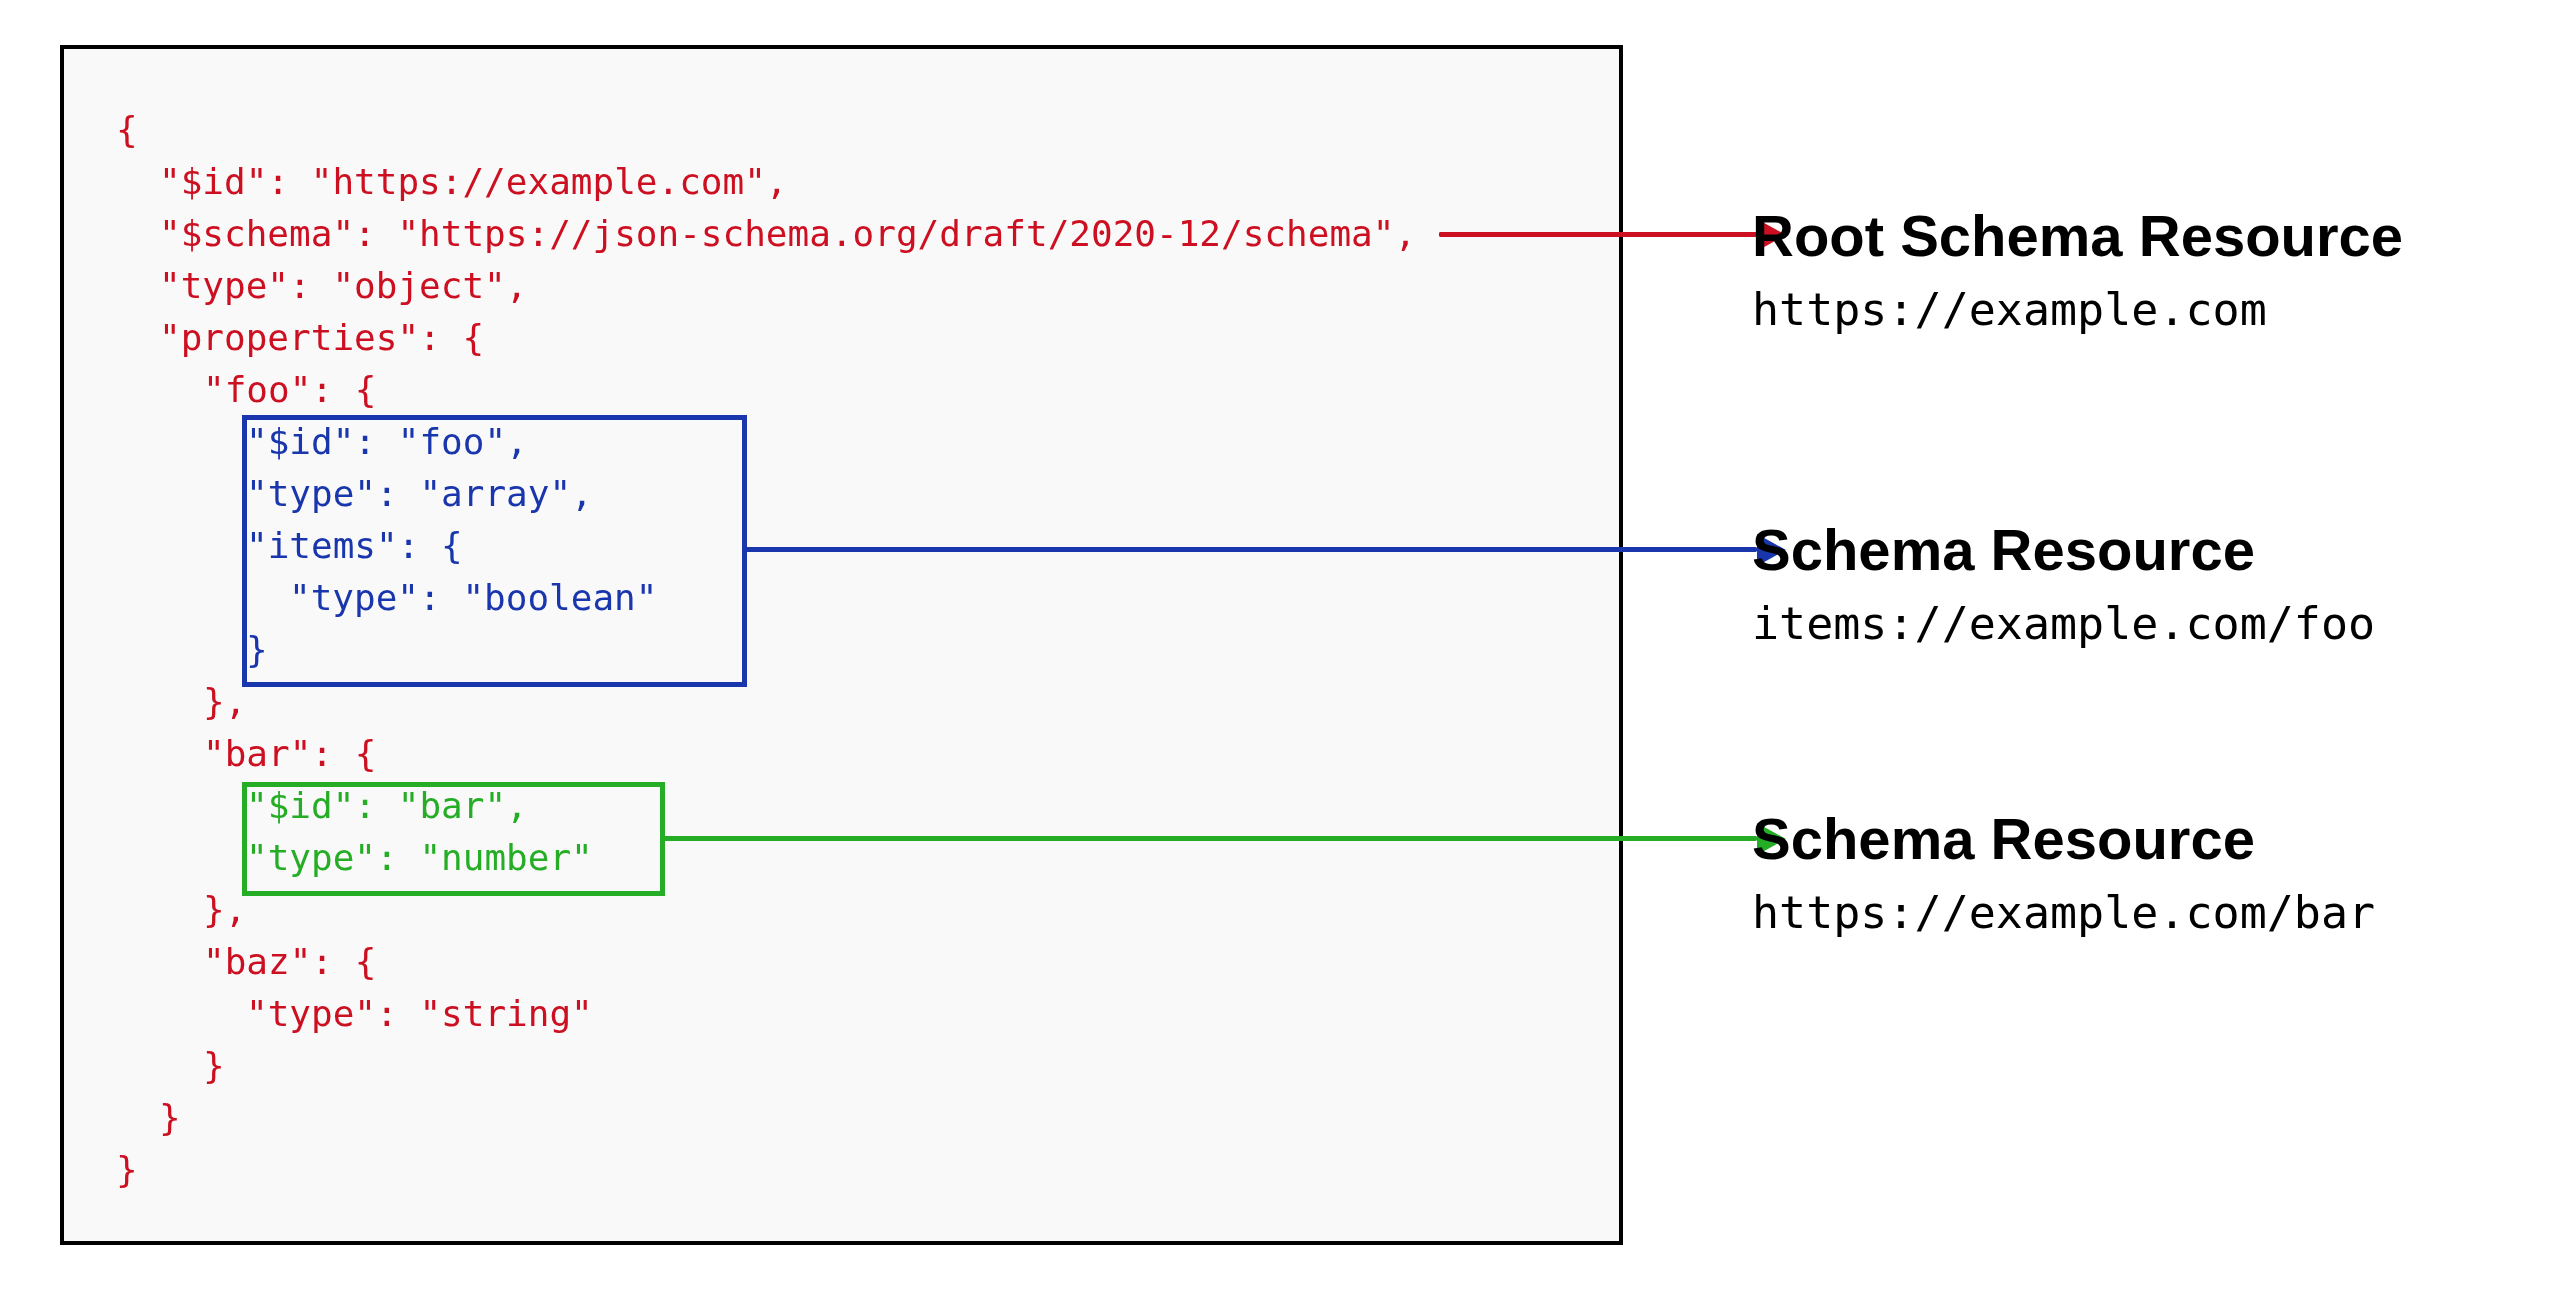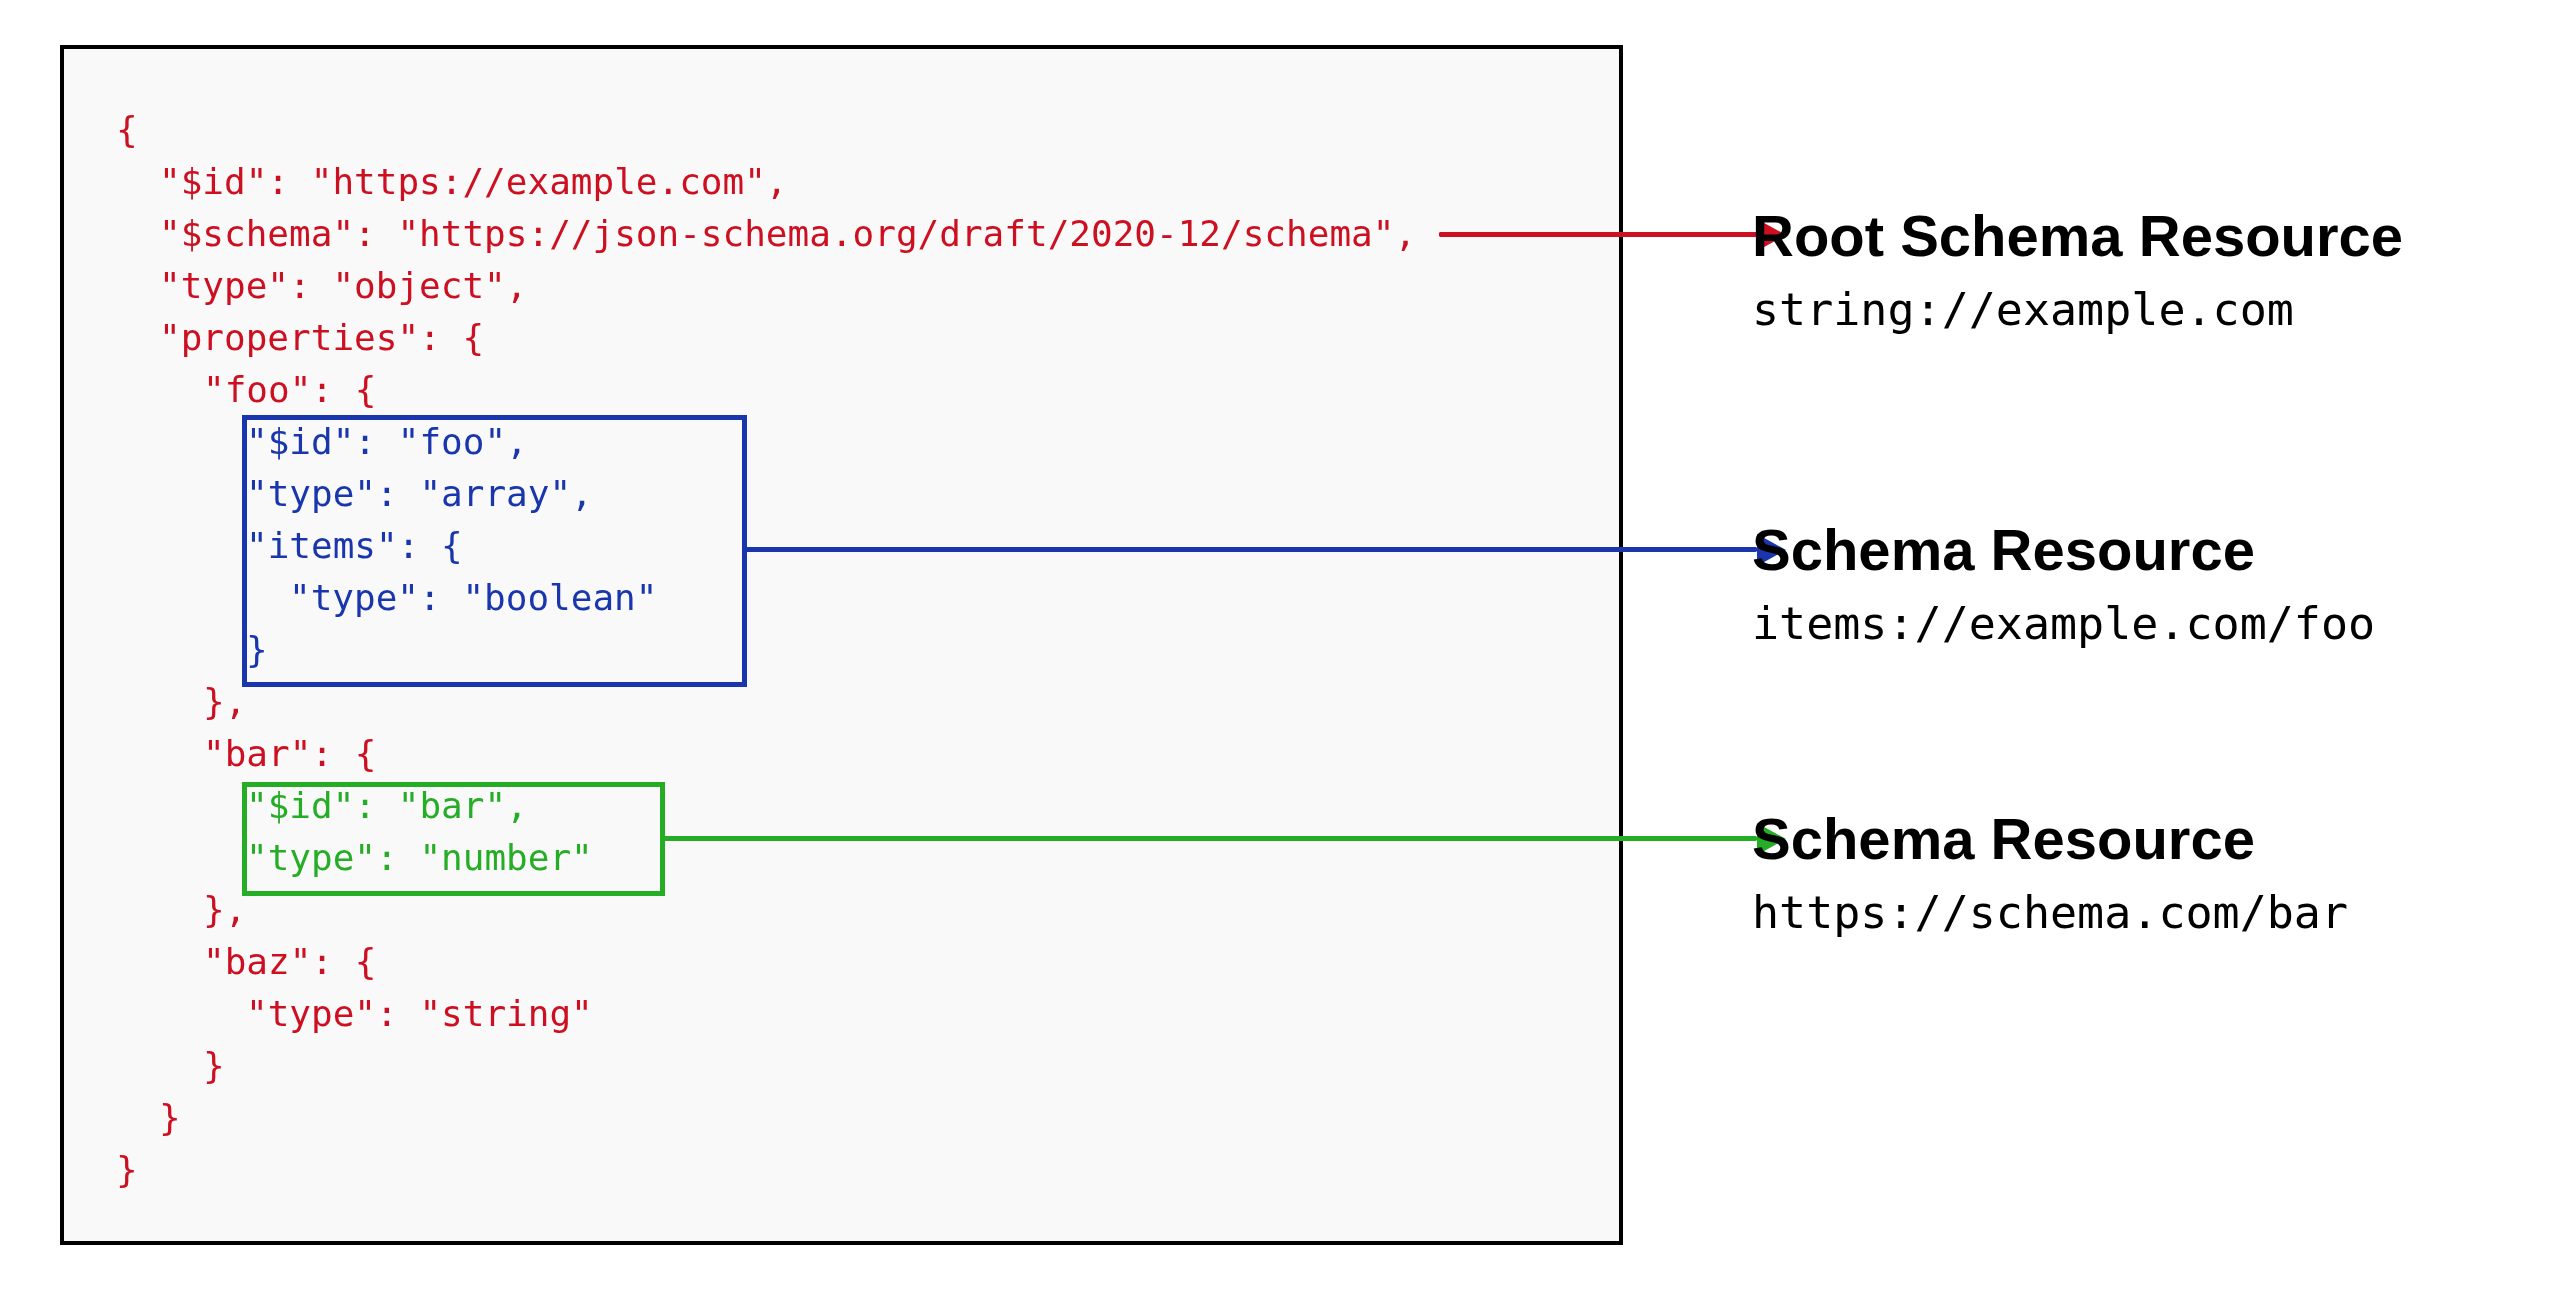--- a/index.html
+++ b/index.html
@@ -131,27 +131,27 @@
     <div class="head"></div>
   </div>
 
   <div class="arrow a-green" id="arrow-bar">
     <div class="shaft"></div>
     <div class="head"></div>
   </div>
 
   <div class="annotation" id="annotation-root">
     <div class="ann-title">Root Schema Resource</div>
-    <div class="ann-url">string://example.com</div>
+    <div class="ann-url">https://example.com</div>
   </div>
 
   <div class="annotation" id="annotation-foo">
     <div class="ann-title">Schema Resource</div>
     <div class="ann-url">items://example.com/foo</div>
   </div>
 
   <div class="annotation" id="annotation-bar">
     <div class="ann-title">Schema Resource</div>
-    <div class="ann-url">https://schema.com/bar</div>
+    <div class="ann-url">https://example.com/bar</div>
   </div>
 
 </div>
 
 
 </body></html>

